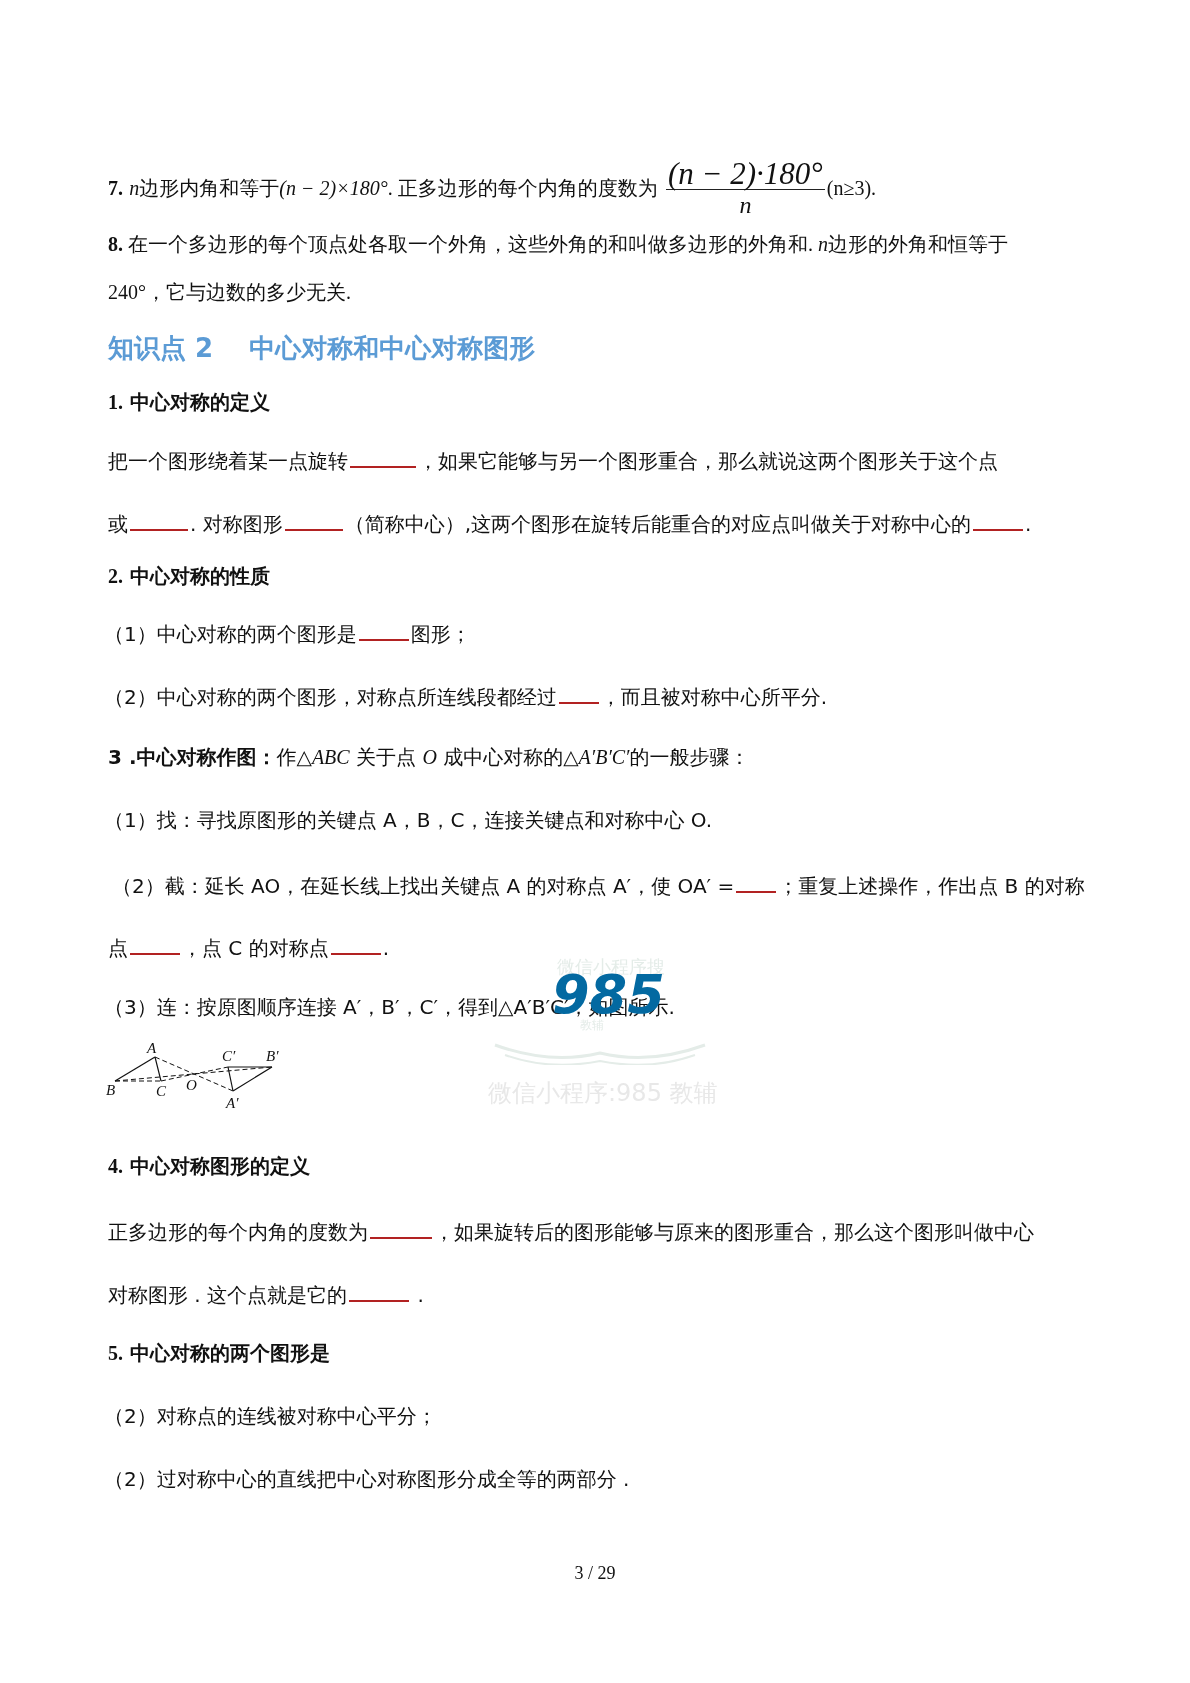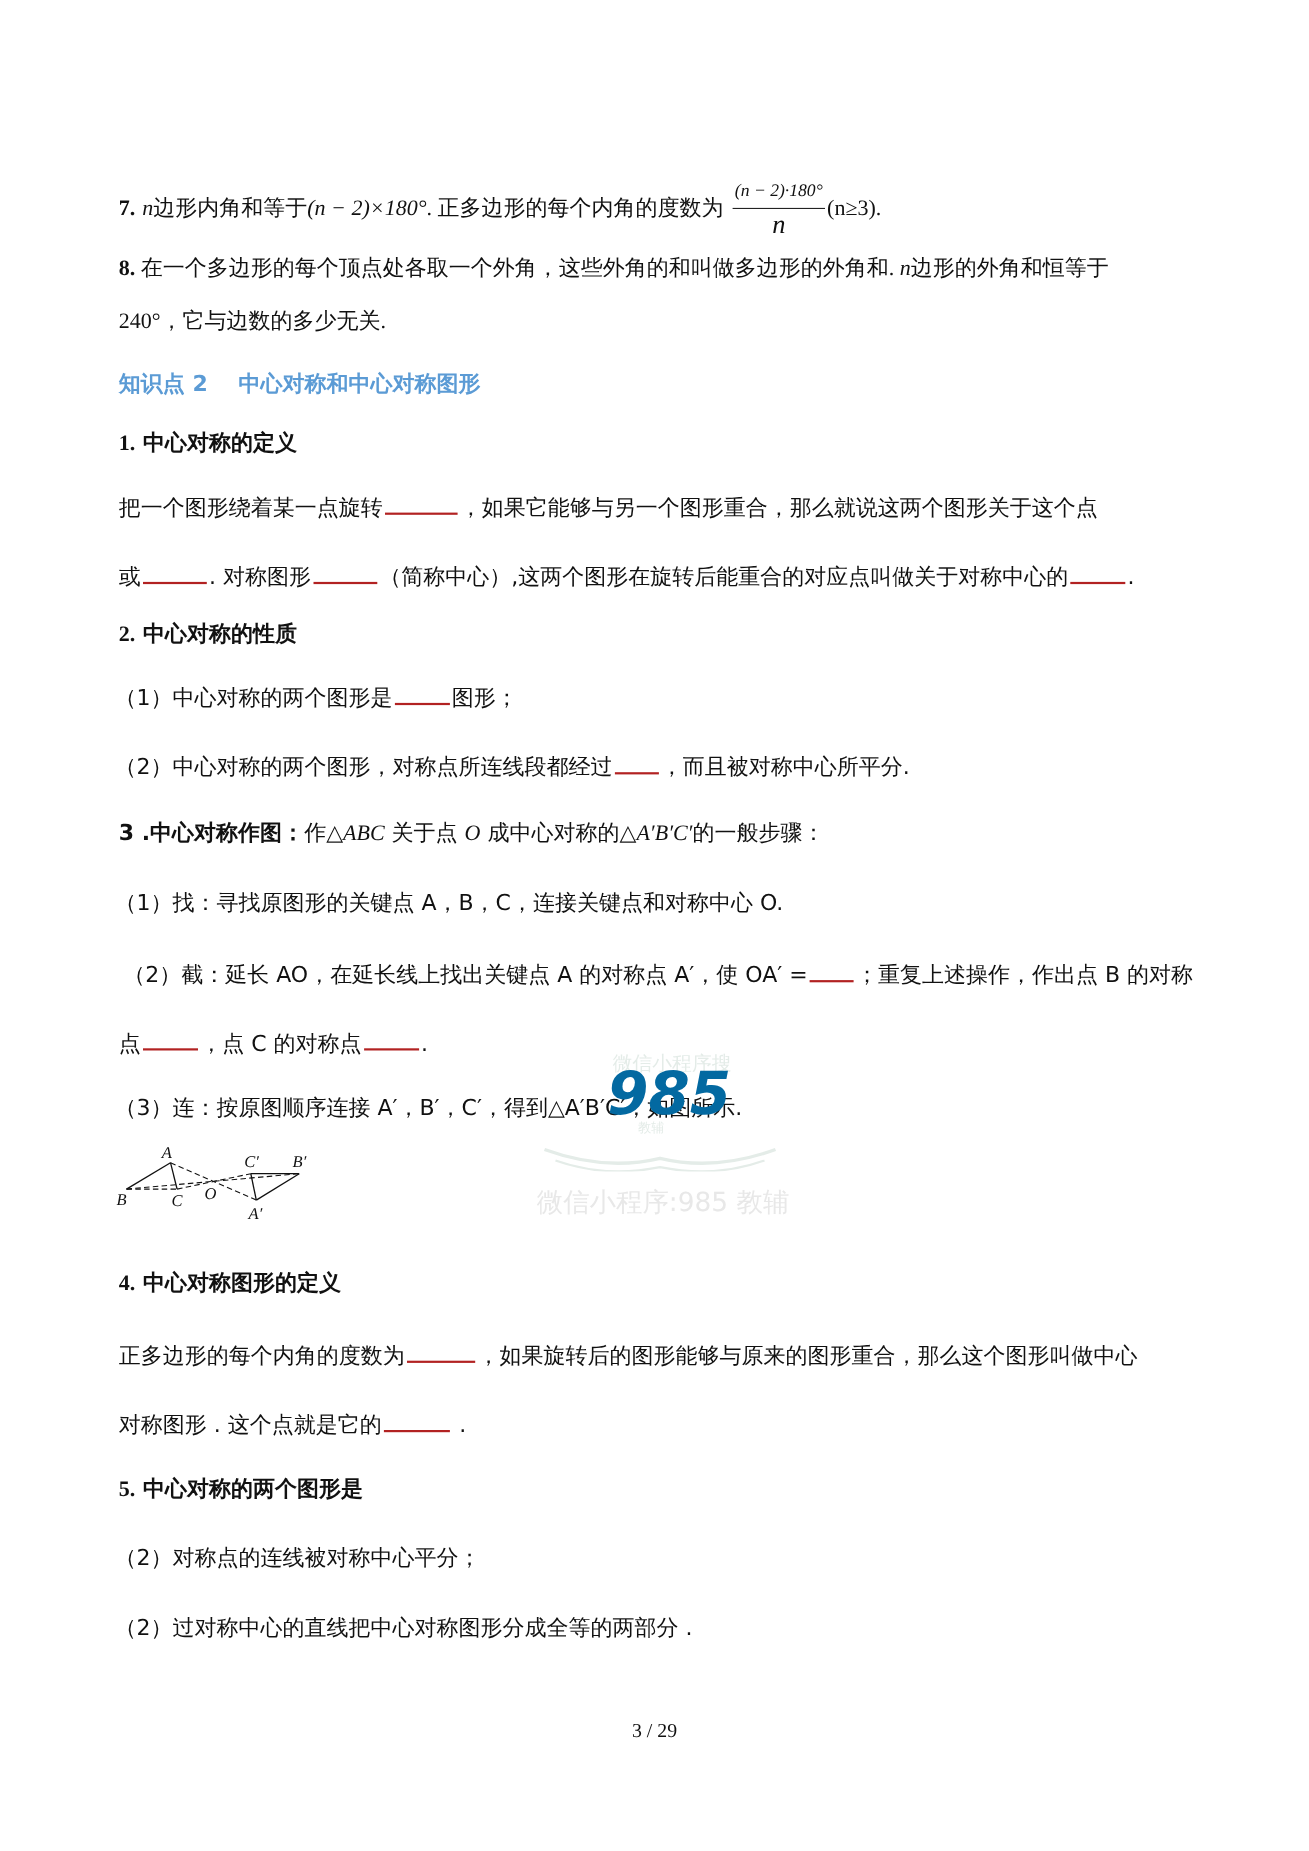--- a/index.html
+++ b/index.html
@@ -3,24 +3,24 @@
 <meta charset="utf-8">
 <style>
   html, body { margin:0; padding:0; background:#ffffff; }
   body { width:1190px; height:1683px; position:relative; overflow:hidden;
          font-family:"DejaVu Sans", "Liberation Sans", sans-serif; color:#111; }
   .line { position:absolute; left:108px; white-space:nowrap; font-size:20px; line-height:28px; }
   .serif { font-family:"Liberation Serif", "DejaVu Serif", serif; }
   .it { font-family:"Liberation Serif", "DejaVu Serif", serif; font-style:italic; }
   .num { font-family:"Liberation Serif", "DejaVu Serif", serif; font-weight:bold; }
   .bold { font-weight:bold; }
-  .heading { color:#5b9bd5; font-weight:bold; font-size:20px; }
+  .heading { color:#5b9bd5; font-weight:bold; font-size:26px; }
   .blank { display:inline-block; border-bottom:2px solid #b22222; height:22px; vertical-align:baseline; margin:0 2px; }
   .frac { display:inline-block; vertical-align:middle; text-align:center; margin:0 2px; }
-  .frac .top { display:block; border-bottom:1.5px solid #222; padding:0 2px; font-size:16px; line-height:30px; }
+  .frac .top { display:block; border-bottom:1.5px solid #222; padding:0 2px; font-size:31px; line-height:30px; }
   .frac .bot { display:block; font-size:24px; line-height:30px; }
   .wm { position:absolute; color:#e4ece8; pointer-events:none; }
   .page-num { position:absolute; top:1563px; left:0; width:1190px; text-align:center; font-size:18px; }
 </style>
 </head>
 <body>
 
 <div class="line" style="top:158px; line-height:60px; height:60px;">
   <span class="num">7.</span>
   <span class="it">n</span><span class="serif">边形内角和等于</span><span class="it">(n − 2)×180°</span><span class="serif">.  正多边形的每个内角的度数为</span>

